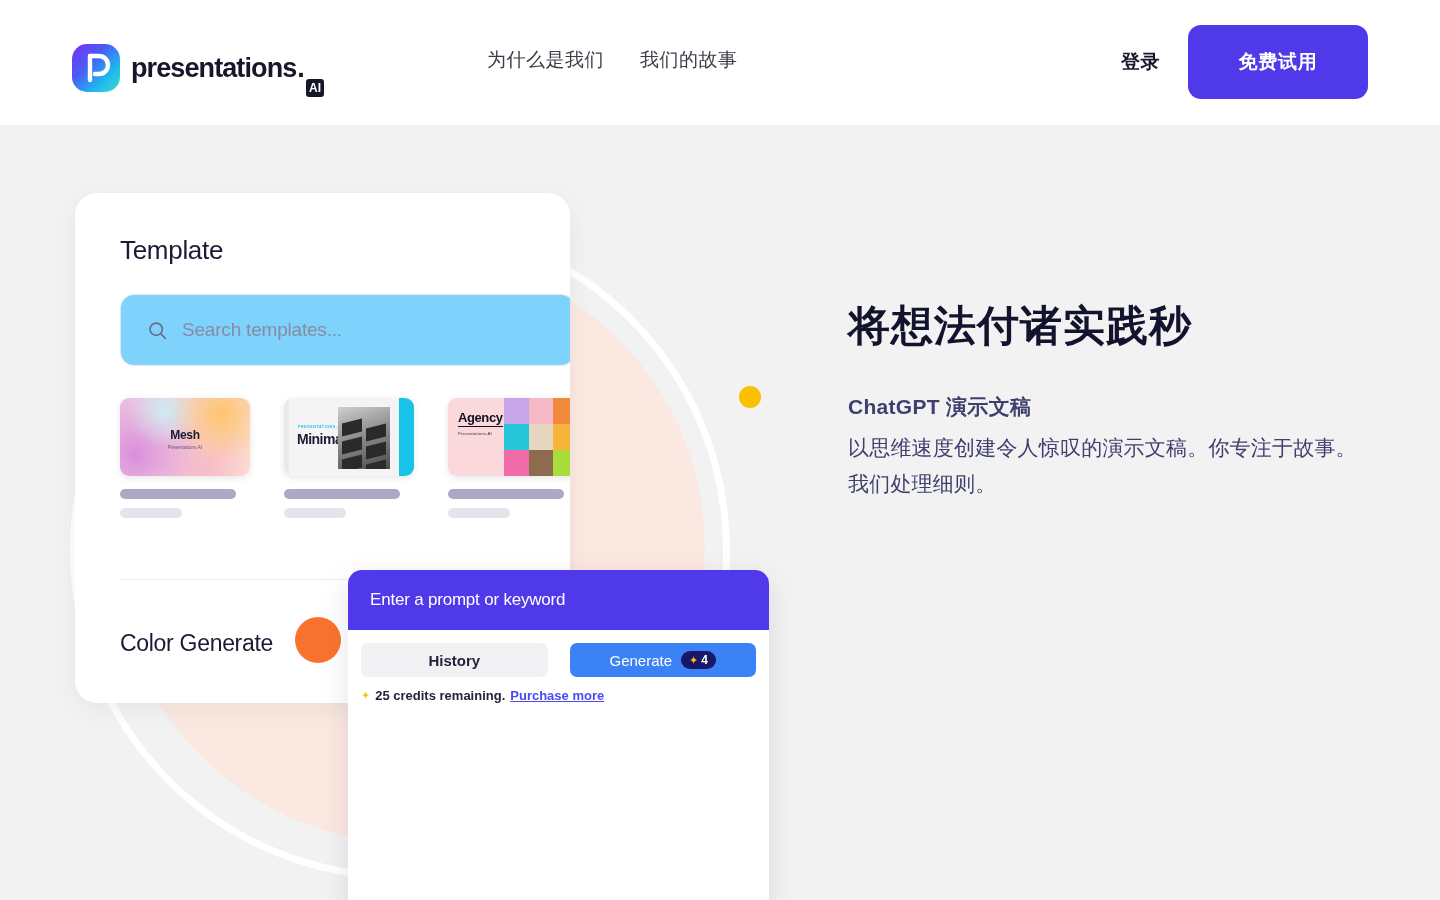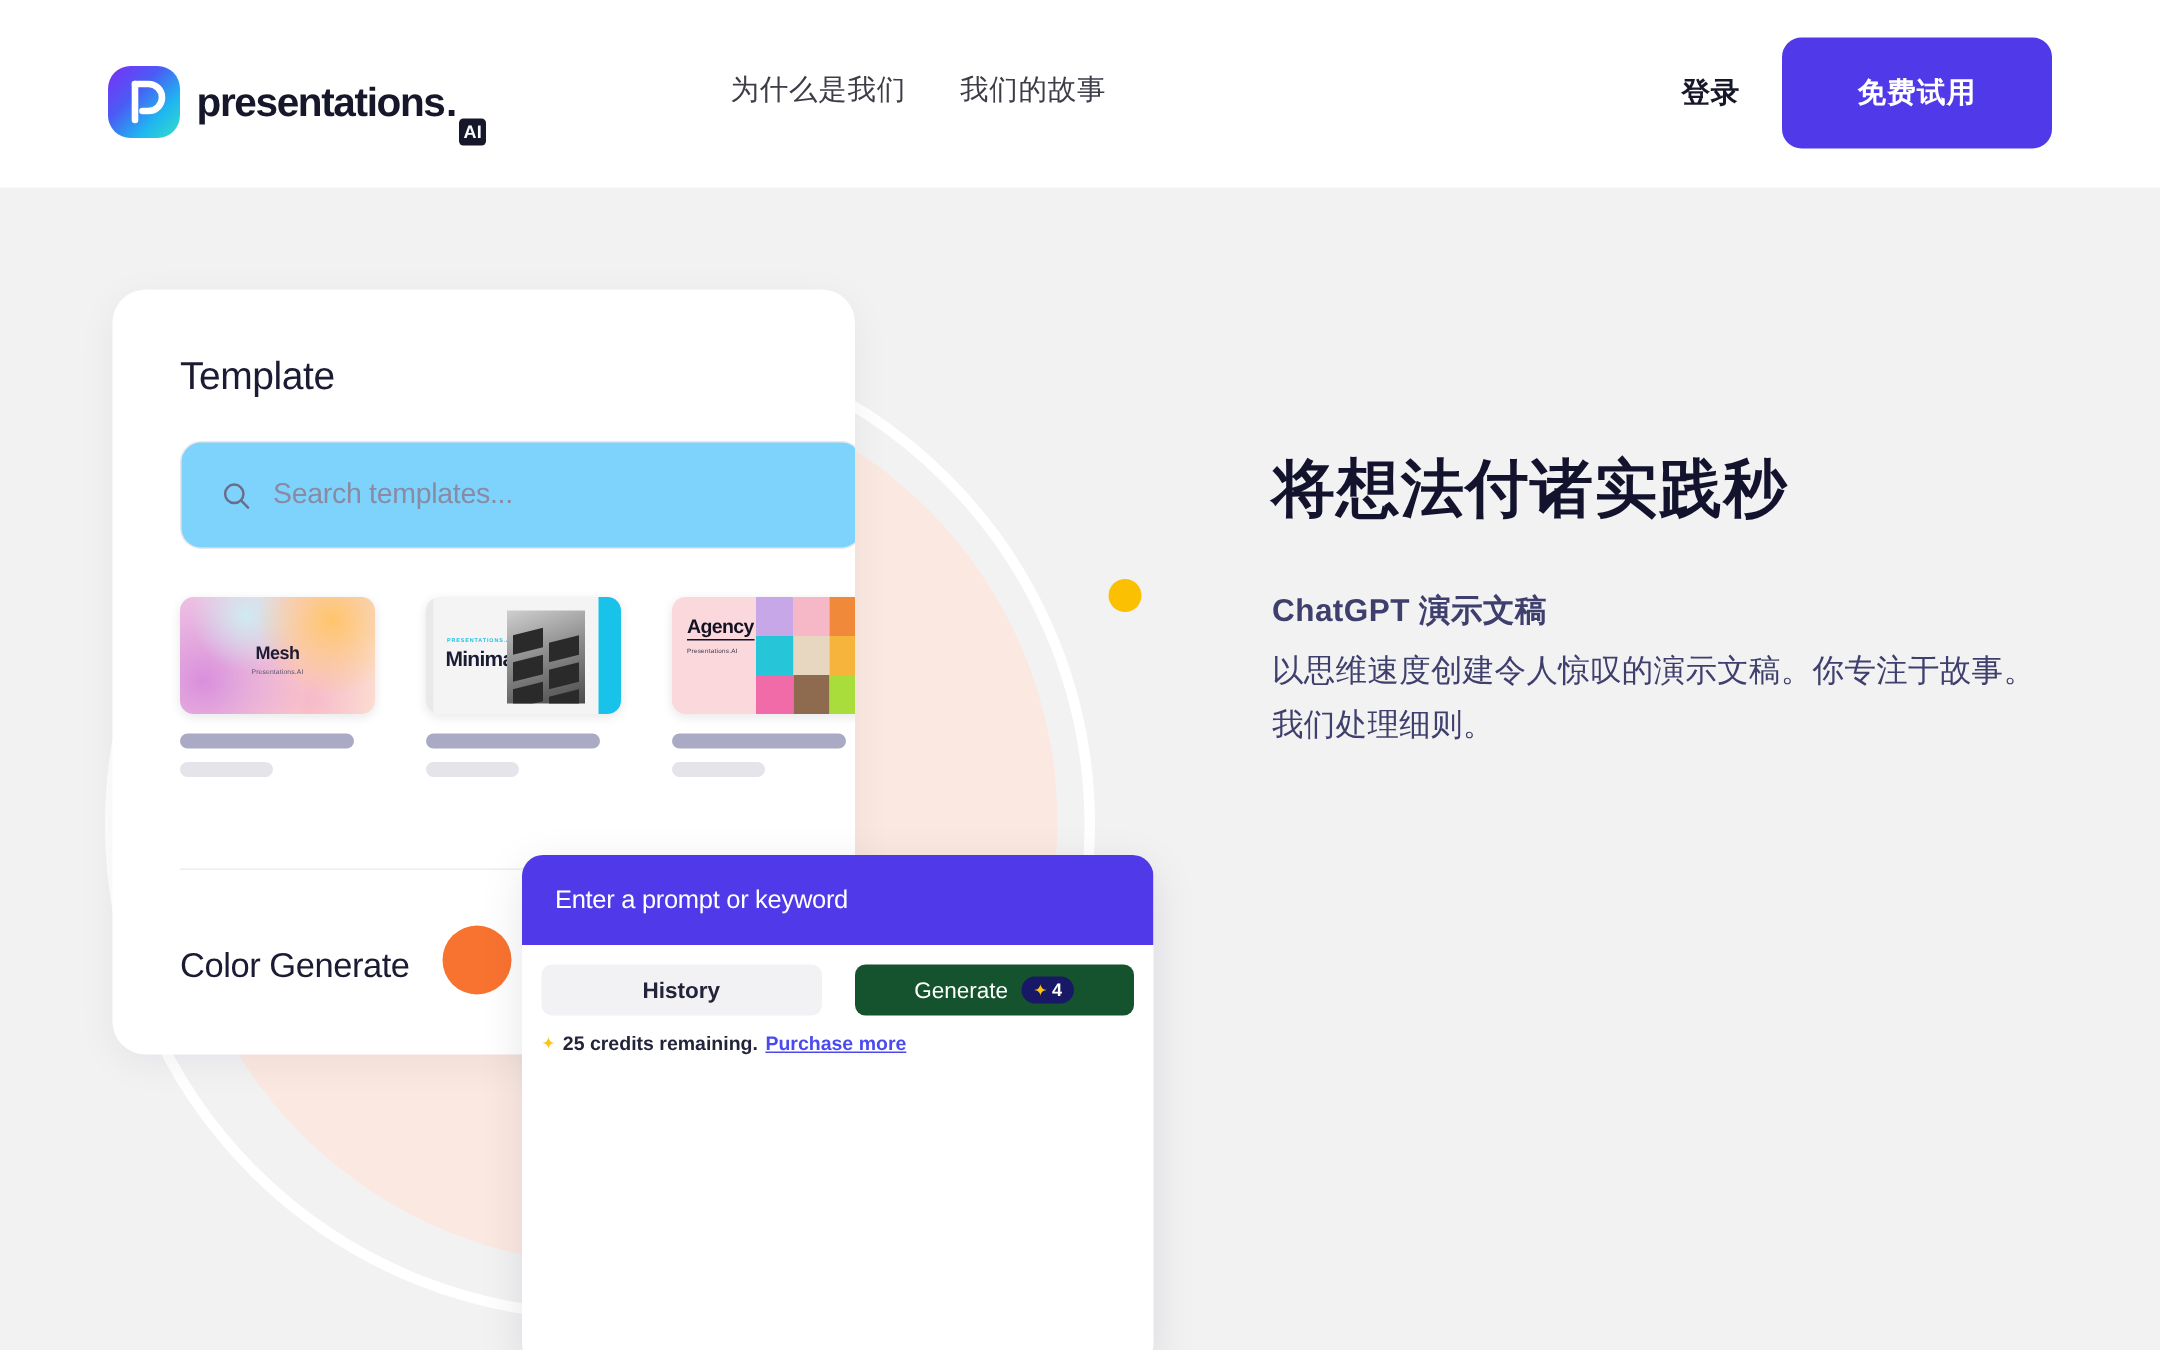--- a/index.html
+++ b/index.html
@@ -237,21 +237,21 @@
     margin: 13px 13px 0 13px; display: flex; gap: 22px; align-items: flex-end;
   }
   .btn-history {
     width: 188px; height: 34px; border: none; border-radius: 7px;
     background: #f2f2f4; color: #23233a;
     font-family: inherit; font-size: 15px; font-weight: bold;
     cursor: pointer;
   }
   .btn-generate {
     width: 188px; height: 34px; border: none; border-radius: 7px;
-    background: #14532d; color: #ffffff;
+    background: #3b82f6; color: #ffffff;
     font-family: inherit; font-size: 15px;
     cursor: pointer; display: flex; align-items: center;
     justify-content: center; gap: 9px;
   }
   .gen-badge {
     background: #181866; border-radius: 11px;
     padding: 2px 8px; font-size: 12px; font-weight: bold;
     display: inline-flex; align-items: center; gap: 3px;
   }
   .spark { color: #fdc413; font-size: 11px; }

